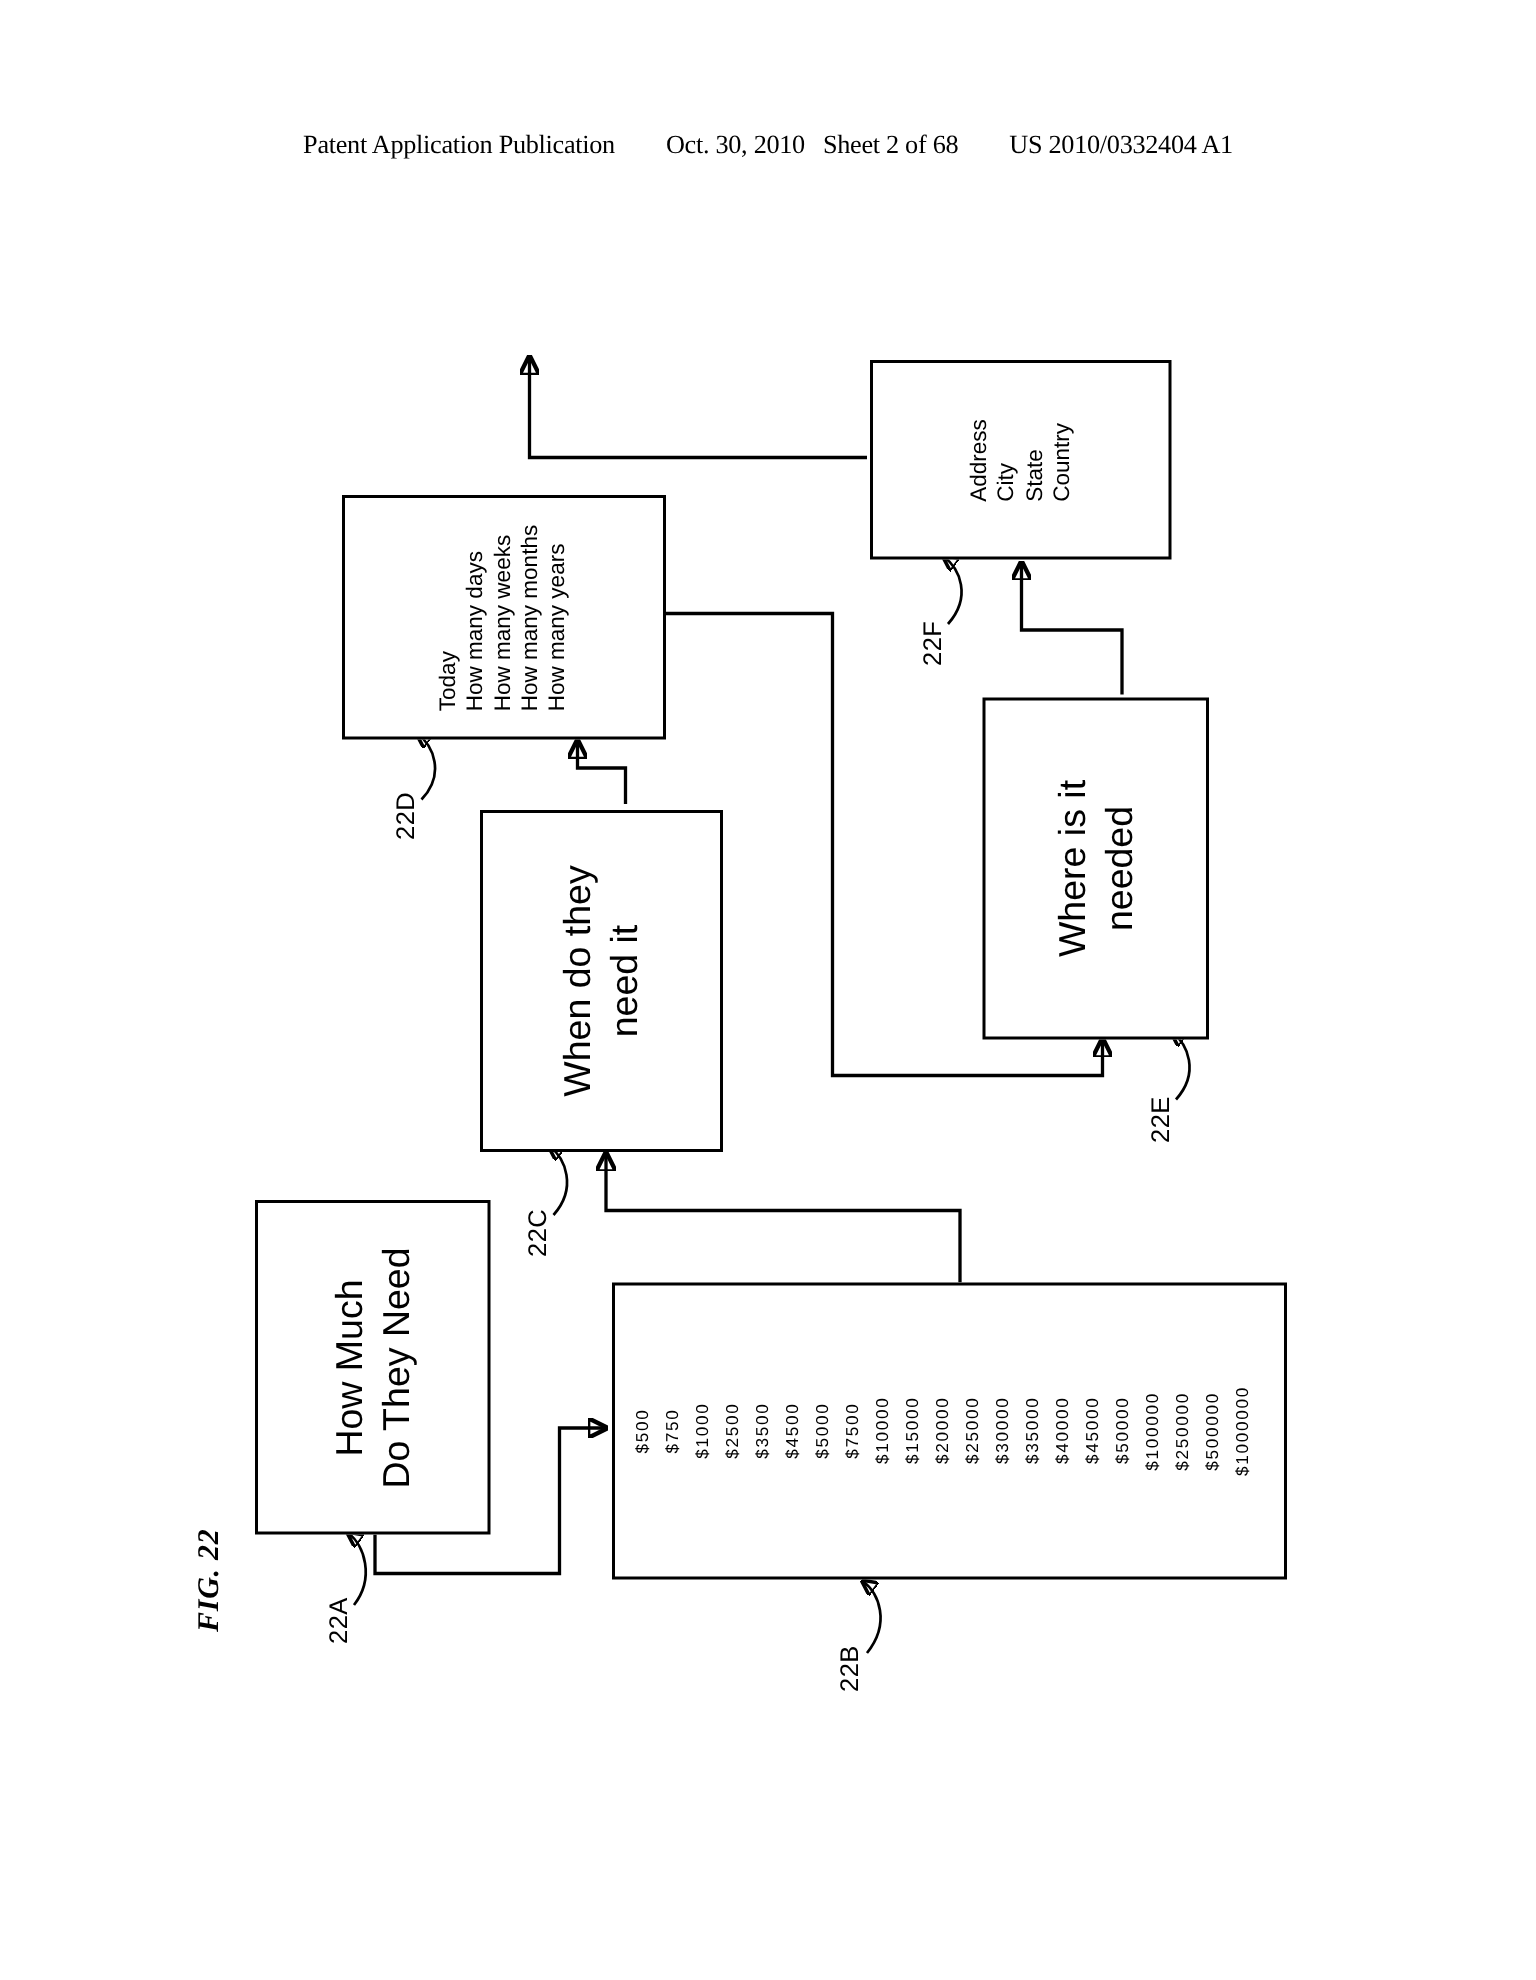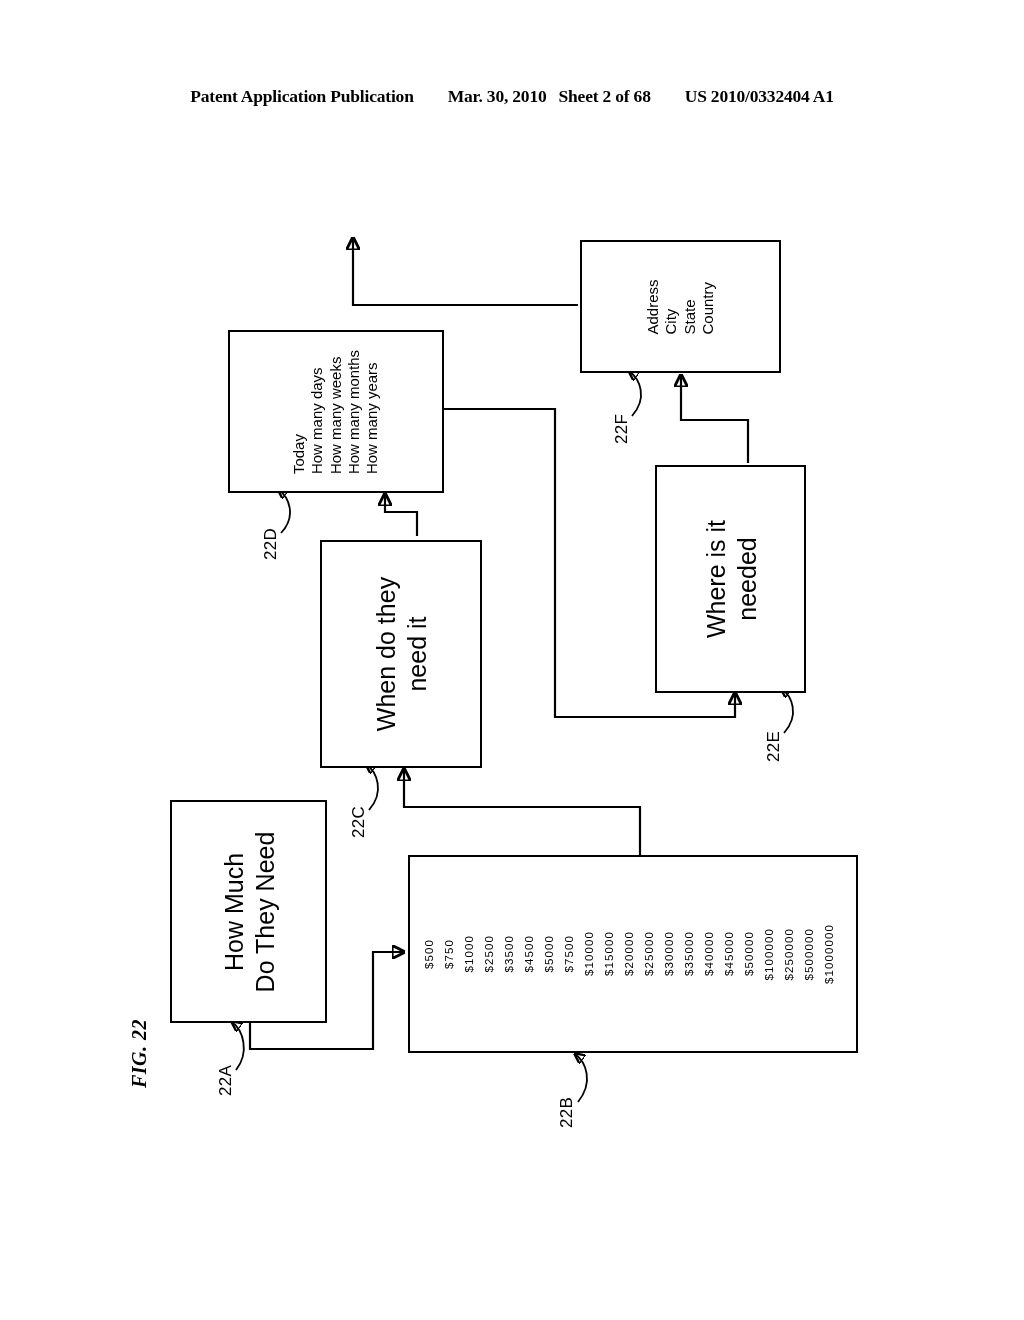--- a/index.html
+++ b/index.html
@@ -21,21 +21,21 @@
   #header {
     position: absolute;
     left: 0;
     top: 86px;
     width: 1024px;
     height: 26px;
     display: flex;
     align-items: baseline;
     justify-content: center;
     font-family: "Liberation Serif", serif;
-    font-weight: bold;
+    font-weight: normal;
     font-size: 17.5px;
     letter-spacing: -0.2px;
     white-space: nowrap;
   }
   #header .h-seg { display: inline-block; }
   #header .gap-lg { width: 34px; display: inline-block; }
   #header .gap-sm { width: 12px; display: inline-block; }
 
   
   #fig-label {
@@ -120,21 +120,21 @@
   #wires .lead { stroke-width: 1.8; }
 </style>
 </head>
 <body>
 
 <div id="page">
 
   <div id="header">
     <span class="h-seg">Patent Application Publication</span>
     <span class="gap-lg"></span>
-    <span class="h-seg">Mar. 30, 2010</span>
+    <span class="h-seg">Oct. 30, 2010</span>
     <span class="gap-sm"></span>
     <span class="h-seg">Sheet 2 of 68</span>
     <span class="gap-lg"></span>
     <span class="h-seg">US 2010/0332404 A1</span>
   </div>
 
   <div id="fig-label">FIG. 22</div>
 
   <svg id="wires" viewBox="0 0 1024 1320" xmlns="http://www.w3.org/2000/svg">
     <defs>

